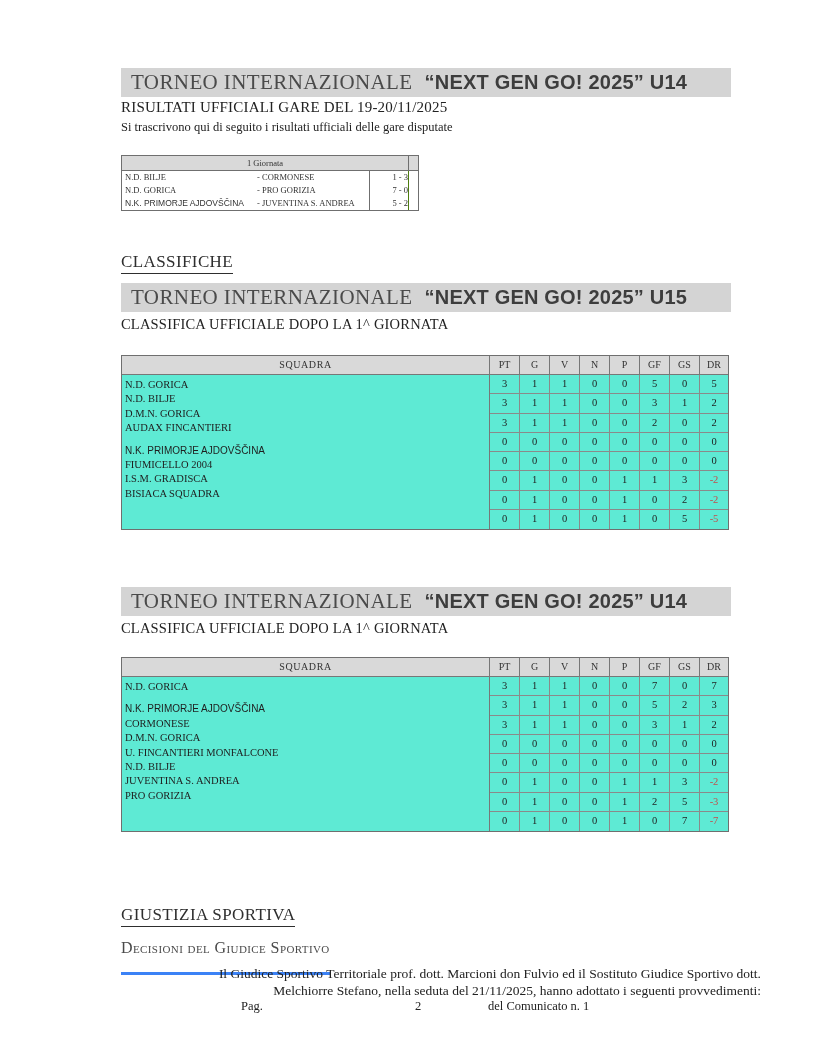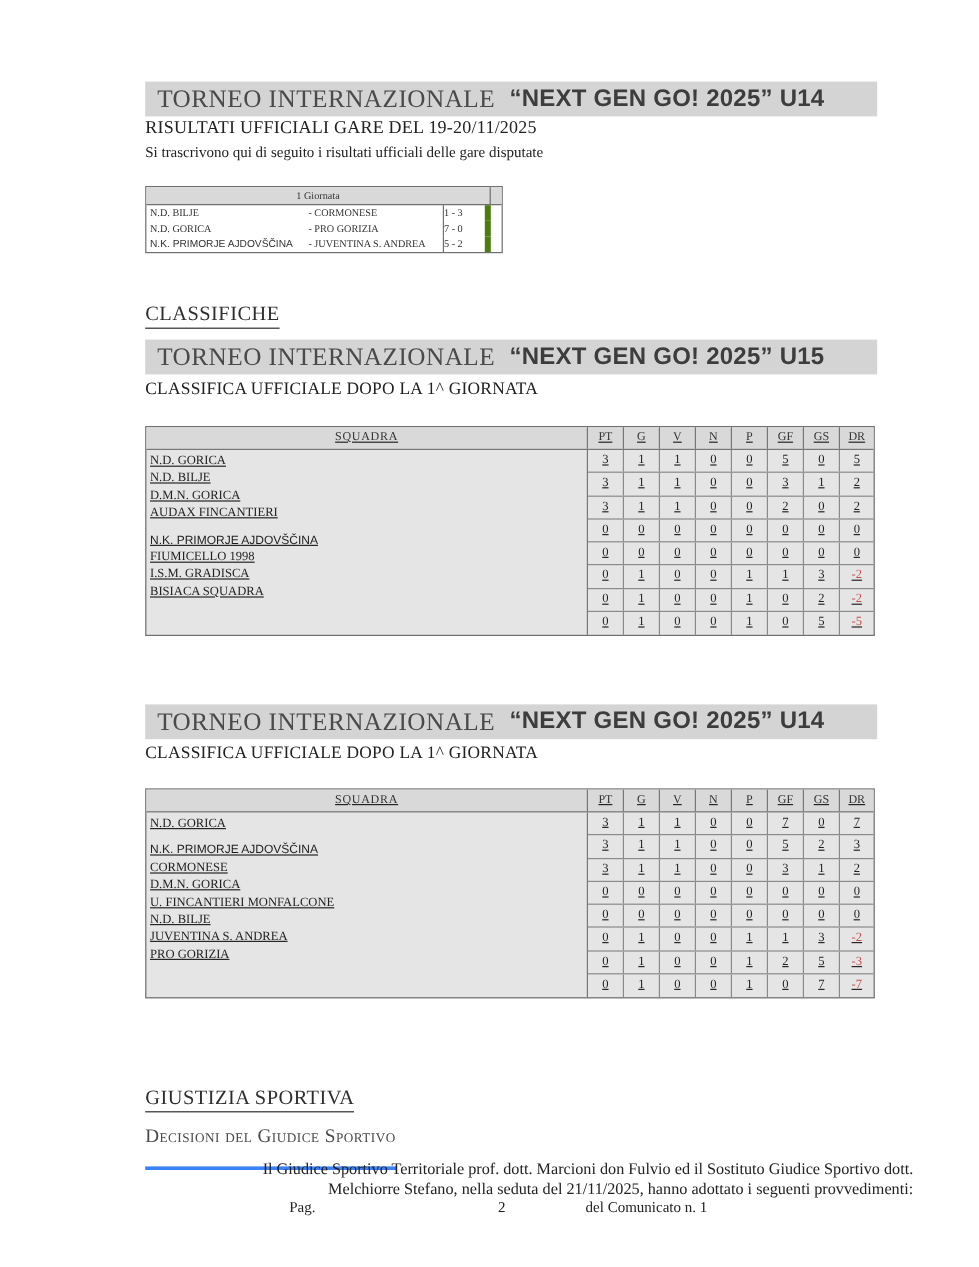--- a/index.html
+++ b/index.html
@@ -41,27 +41,27 @@
   .results-table{
     left:105px;top:155px;width:298px;border:1px solid #6f6f6f;
     font-size:8.5px;color:#333;box-sizing:border-box;background:#fff;
   }
   .rt-header{display:flex;height:14px;background:var(--hdr-bg,#d9d9d9);border-bottom:1px solid #6f6f6f;flex-direction:column;}
   .rt-header .rt-main{width:287px;box-sizing:border-box;border-right:1px solid #6f6f6f;text-align:center;line-height:14px;}
   .rt-header .rt-edge{flex:1;}
   .rt-row{display:flex;height:13px;line-height:13px;white-space:nowrap;}
   .rt-home{width:135px;box-sizing:border-box;padding-left:3px;overflow:hidden;}
   .rt-away{width:113px;box-sizing:border-box;border-right:1px solid #6f6f6f;overflow:hidden;}
-  .rt-score{width:39px;box-sizing:border-box;border-right:5px solid #4d7c0f;text-align:left;}
+  .rt-score{width:39px;box-sizing:border-box;border-right:1px solid #4d7c0f;text-align:right;}
   .rt-edge2{flex:1;}
   .sans-name{font-family:"Liberation Sans", sans-serif;}
 
   
   .standings{
-    left:105px;width:608px;border:1px solid #6f6f6f;box-sizing:border-box;background:#e5e5e5;text-decoration:underline;
+    left:105px;width:608px;border:1px solid #6f6f6f;box-sizing:border-box;background:#5eead4;
   }
   .st-header{display:flex;height:18px;background:var(--hdr-bg,#d9d9d9);border-bottom:1px solid #777;}
   .st-header .c0{
     flex:0 0 368px;box-sizing:border-box;border-right:1px solid #777;
     text-align:center;line-height:17px;font-size:10px;color:#333;letter-spacing:0.6px;
   }
   .st-header .cs{
     flex:0 0 30px;box-sizing:border-box;border-right:1px solid #777;
     text-align:center;line-height:17px;font-size:10px;color:#333;
   }
@@ -145,21 +145,21 @@
       <div class="cs">GS</div>
       <div class="cs">DR</div>
     </div>
   <div class="st-body">
     <div class="st-names">
         <div class="nm">N.D. GORICA</div>
         <div class="nm">N.D. BILJE</div>
         <div class="nm">D.M.N. GORICA</div>
         <div class="nm">AUDAX FINCANTIERI</div>
         <div class="nm sans-name gap">N.K. PRIMORJE AJDOVŠČINA</div>
-        <div class="nm">FIUMICELLO 1998</div>
+        <div class="nm">FIUMICELLO 2004</div>
         <div class="nm">I.S.M. GRADISCA</div>
         <div class="nm">BISIACA SQUADRA</div>
       </div>
     <div class="st-grid">
         <div class="row">
           <div class="cell">3</div>
           <div class="cell">1</div>
           <div class="cell">1</div>
           <div class="cell">0</div>
           <div class="cell">0</div>

